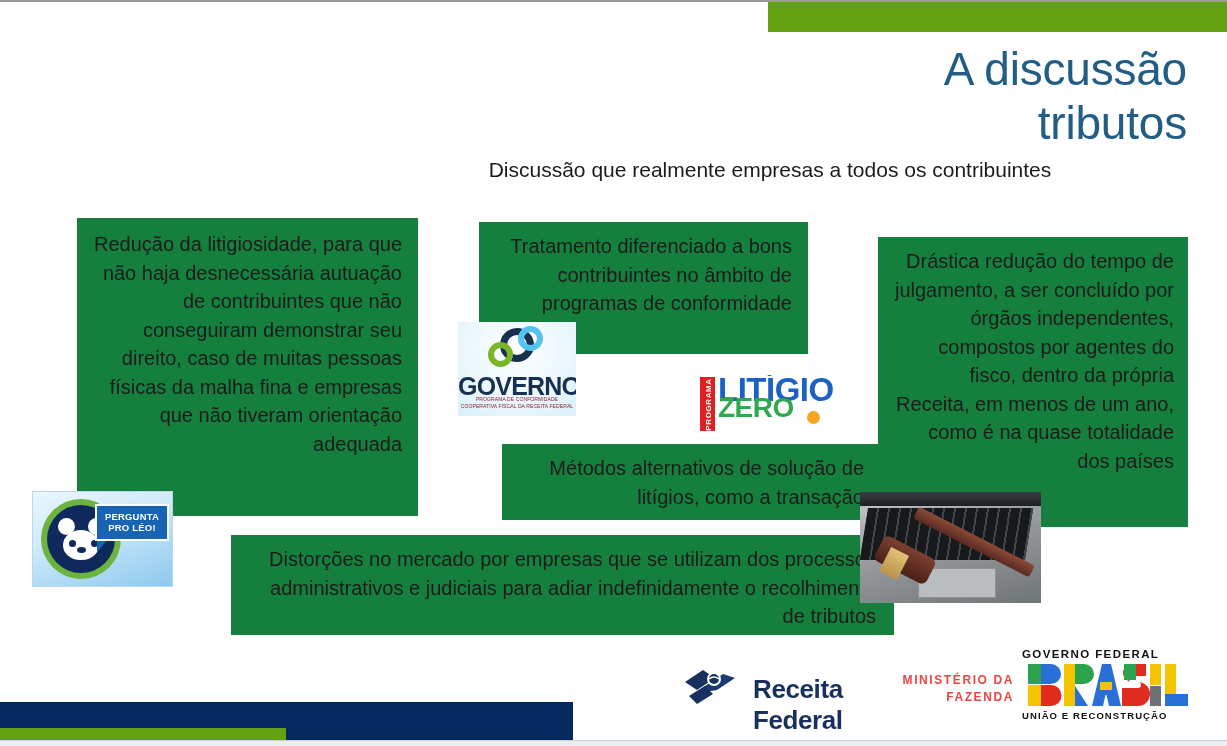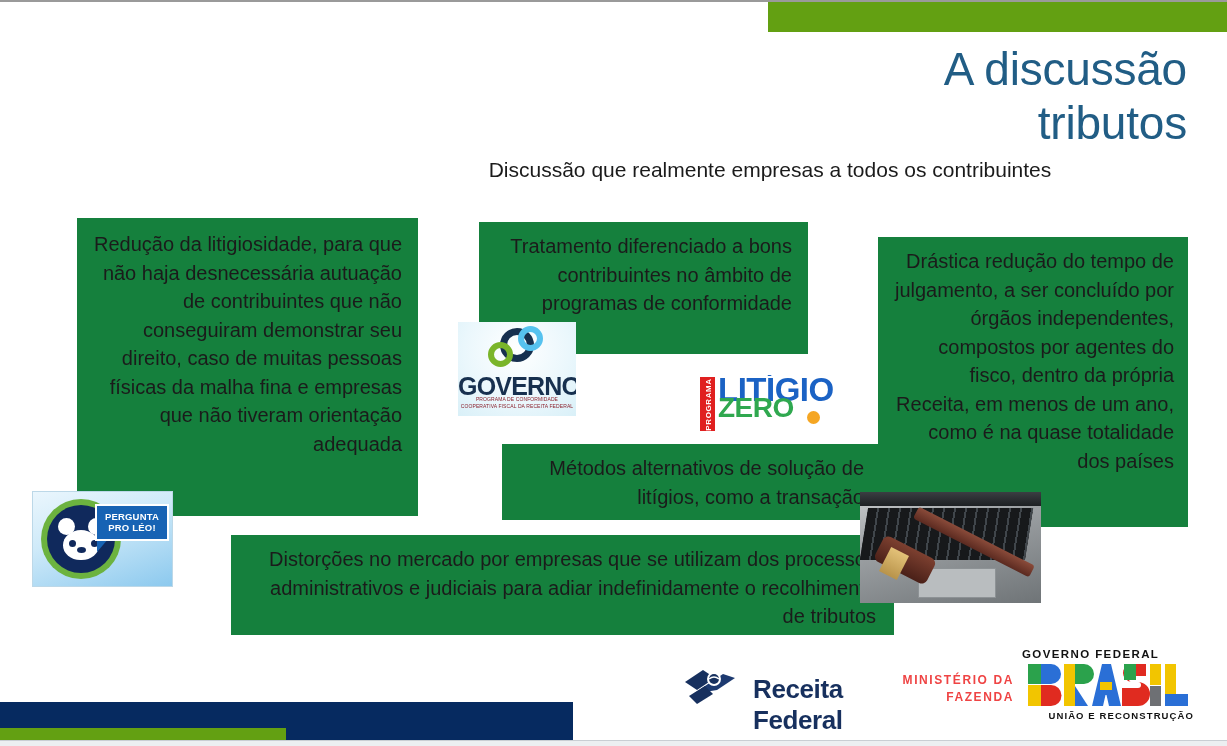--- a/index.html
+++ b/index.html
@@ -348,21 +348,21 @@
     left: 1022px; top: 648px;
     width: 172px; height: 76px;
   }
   .gf-top {
     position: absolute; left: 0; top: 0; width: 172px;
     text-align: left; color: #111111;
     font-size: 11.5px; font-weight: bold; letter-spacing: 1.4px;
   }
   .gf-bottom {
     position: absolute; left: 0; top: 62px; width: 172px;
-    text-align: right; color: #111111;
+    text-align: left; color: #111111;
     font-size: 9.5px; font-weight: bold; letter-spacing: 1.1px;
   }
   .gf-brasil {
     position: absolute; left: 6px; top: 16px; width: 160px; height: 42px;
   }
 
   svg { display: block; }
 </style>
 </head>
 <body>

